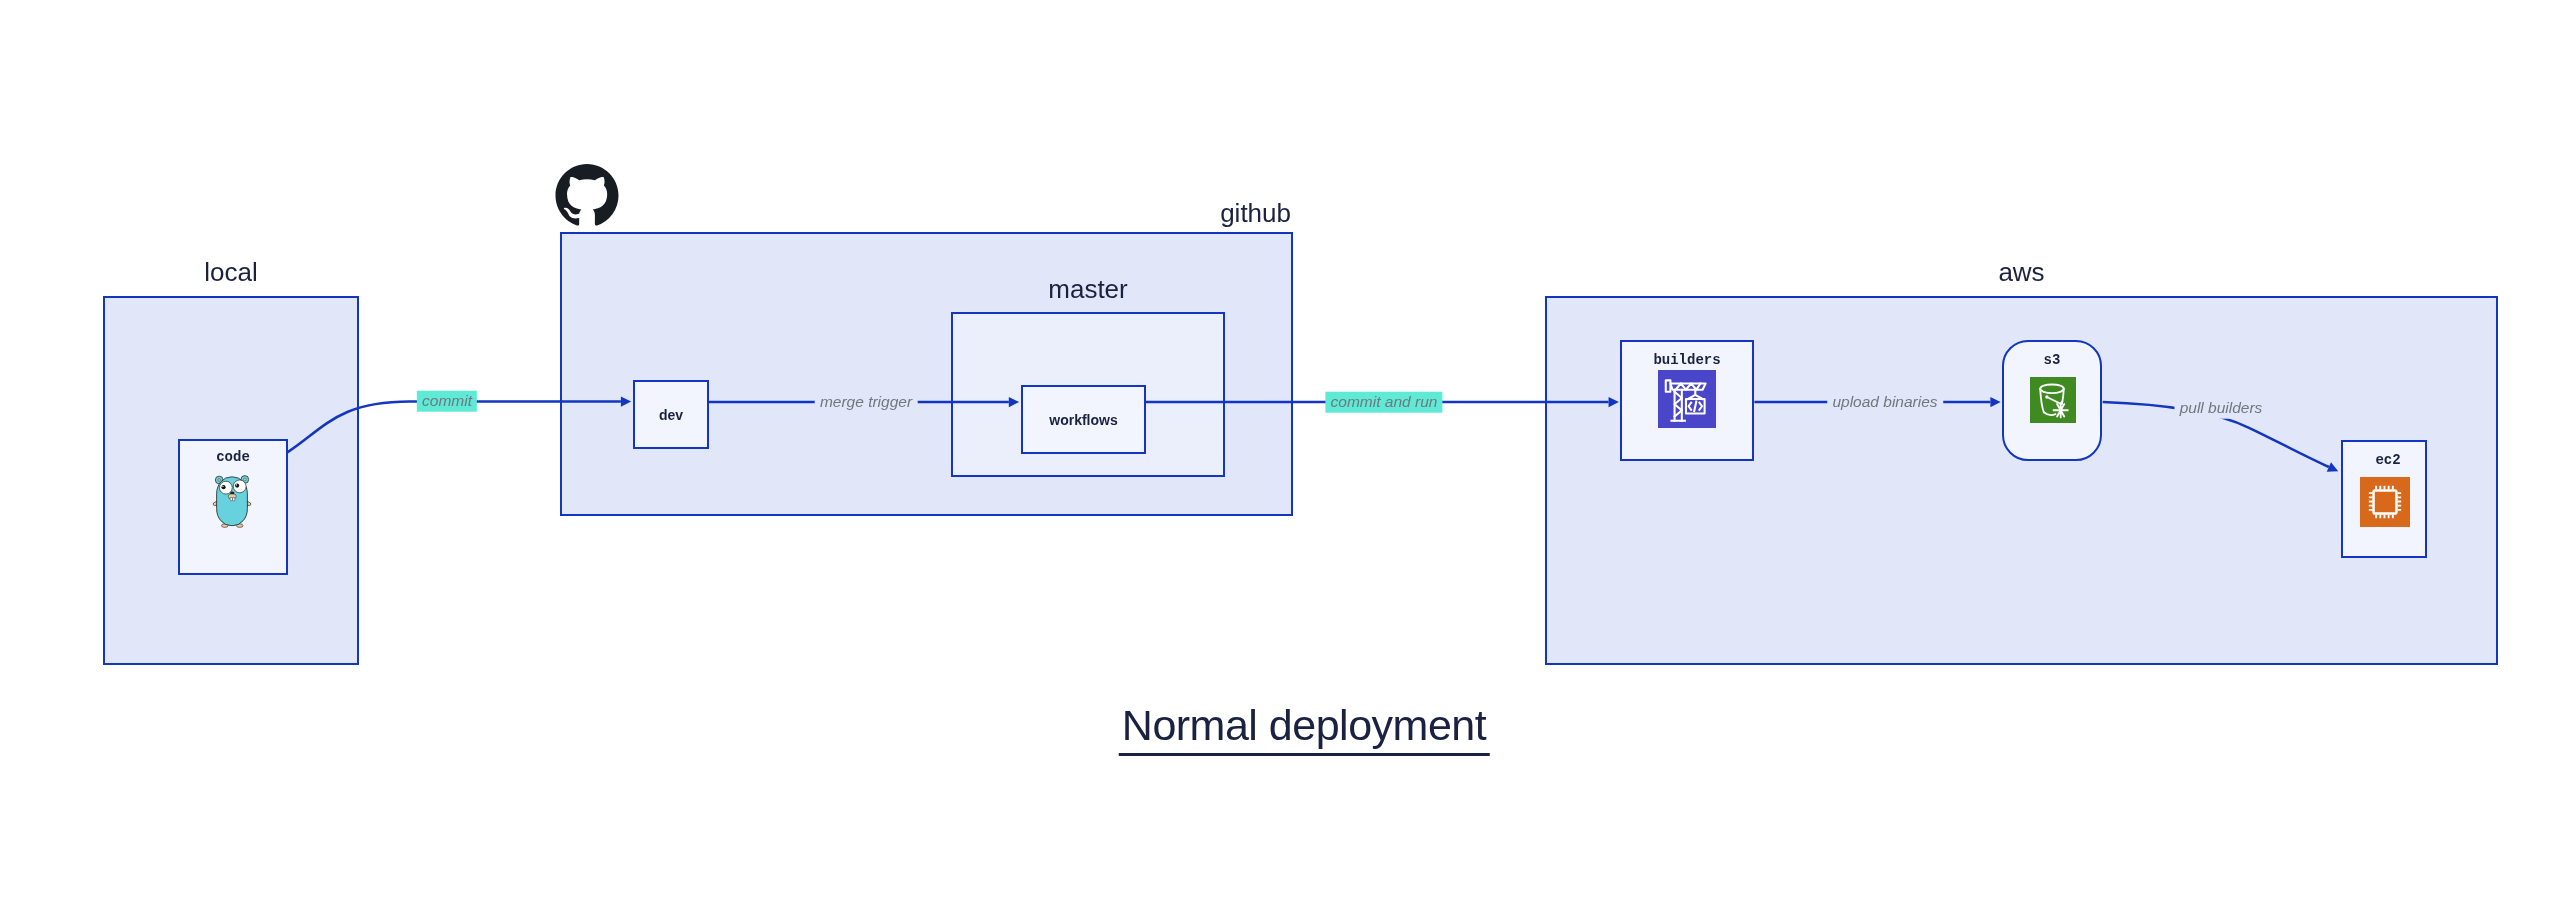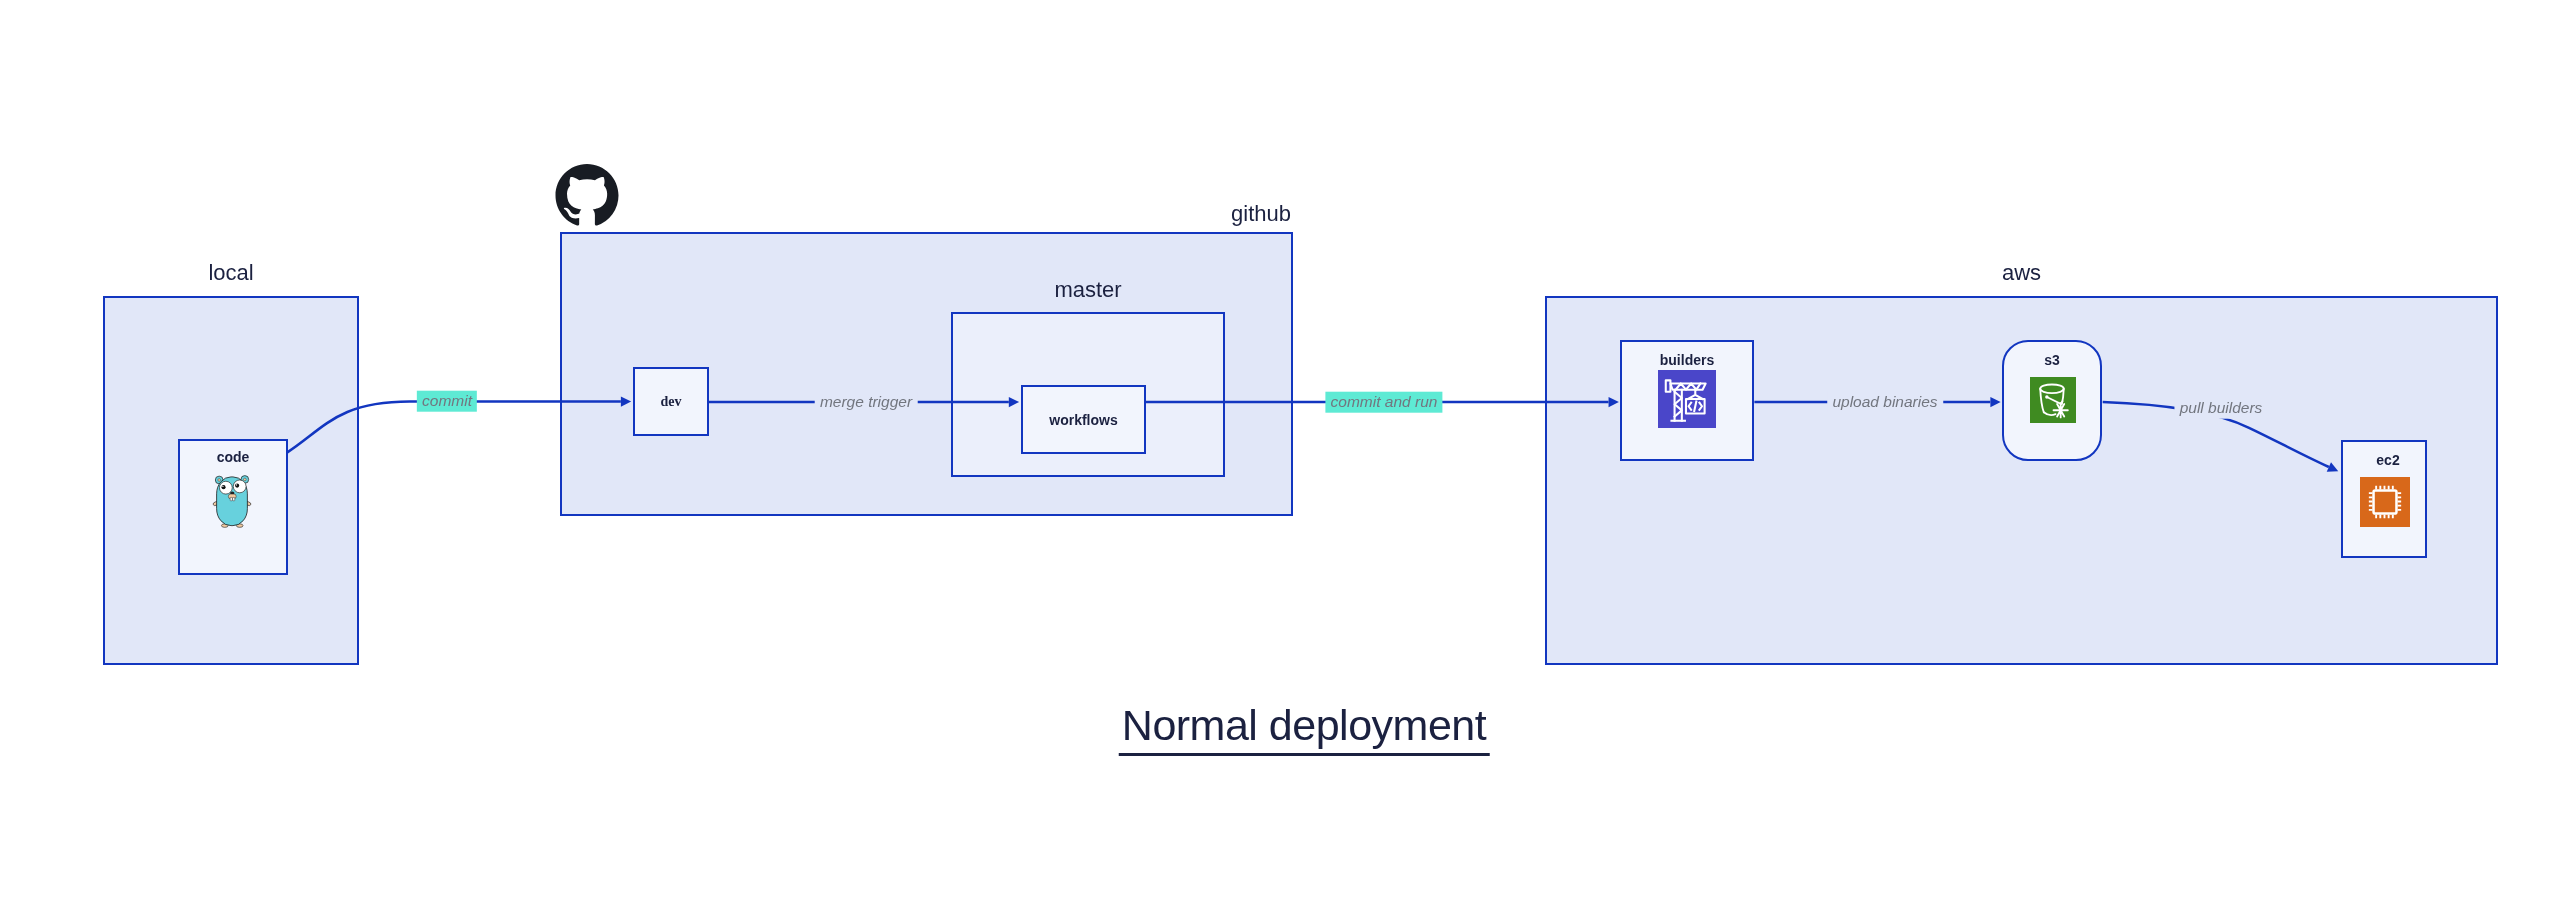--- a/index.html
+++ b/index.html
@@ -11,22 +11,22 @@
   *{margin:0;padding:0;box-sizing:border-box;}
   html,body{width:2604px;height:902px;background:#ffffff;overflow:hidden;
     font-family:"Liberation Sans","DejaVu Sans",sans-serif;}
   .container{position:absolute;background:var(--container_fill);border:2.6px solid var(--blue);z-index:1;}
   .subcontainer{position:absolute;background:var(--master_fill);border:2.6px solid var(--blue);z-index:2;}
   .node{position:absolute;background:var(--box_fill);border:2.6px solid var(--blue);z-index:3;}
   .node-label-center{position:absolute;left:0;top:0;width:100%;height:100%;
     display:flex;align-items:center;justify-content:center;
     font-weight:700;font-size:14px;color:var(--navy);}
   .node-label-top{position:absolute;left:0;top:9.3px;width:100%;text-align:center;
-    font-weight:700;font-size:14px;color:var(--navy);}
-  .outer-label{position:absolute;font-size:22px;color:var(--navy);z-index:2;line-height:25px;}
+    font-weight:700;font-size:14px;color:var(--navy);font-family:Liberation Mono, monospace;}
+  .outer-label{position:absolute;font-size:26px;color:var(--navy);z-index:2;line-height:25px;}
   .edge-label{position:absolute;transform:translate(-50%,-50%);z-index:5;
     font-style:italic;font-size:15.5px;color:var(--label_gray);white-space:nowrap;
     padding:0 5.2px;line-height:20.6px;}
   .edge-label.on-white{background:#5eead4;}
   .edge-label.on-fill{background:var(--container_fill);}
   .icon-tile{position:absolute;display:block;}
   #connectors{position:absolute;left:0;top:0;z-index:4;pointer-events:none;}
   .connector{stroke:var(--blue);stroke-width:5;fill:none;}
   #diagram-title{position:absolute;transform:translateX(-50%);
     font-size:43px;color:var(--navy);letter-spacing:-0.5px;z-index:6;
@@ -74,21 +74,21 @@
     <circle cx="21.3" cy="23.6" r="1.2" fill="#fff"></circle>
     <circle cx="49" cy="22" r="4" fill="#111"></circle>
     <circle cx="47.8" cy="20.6" r="1.2" fill="#fff"></circle>
     <ellipse cx="39.5" cy="36.5" rx="4.2" ry="3" fill="#222"></ellipse>
     <rect x="32" y="38.5" width="15" height="9" rx="4" fill="#f1c9a0" stroke="#222" stroke-width="1"></rect>
     <rect x="35.5" y="45" width="4.2" height="6.5" rx="1" fill="#fff" stroke="#222" stroke-width="0.9"></rect>
     <rect x="40.2" y="45" width="4.2" height="6.5" rx="1" fill="#fff" stroke="#222" stroke-width="0.9"></rect>
   </svg>
 </div>
 
-<div class="node" style="left:633px;top:367px;width:76px;height:69px;font-family:Liberation Serif, serif;">
+<div class="node" style="left:633px;top:380px;width:76px;height:69px;">
   <div class="node-label-center">dev</div>
 </div>
 
 <div class="node" style="left:1021px;top:385px;width:125px;height:69px;">
   <div class="node-label-center">workflows</div>
 </div>
 
 <div class="node" style="left:1620px;top:340px;width:134px;height:121px;">
   <div class="node-label-top" style="top:10.3px;">builders</div>
 

